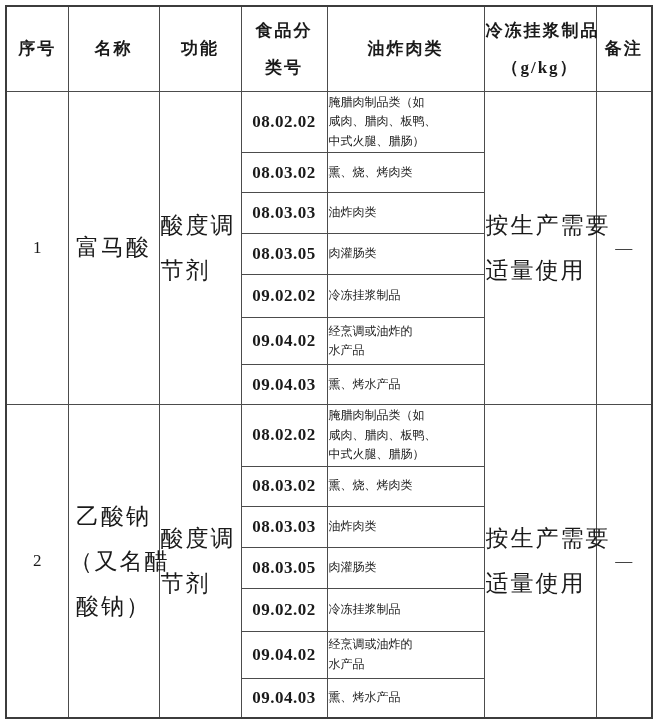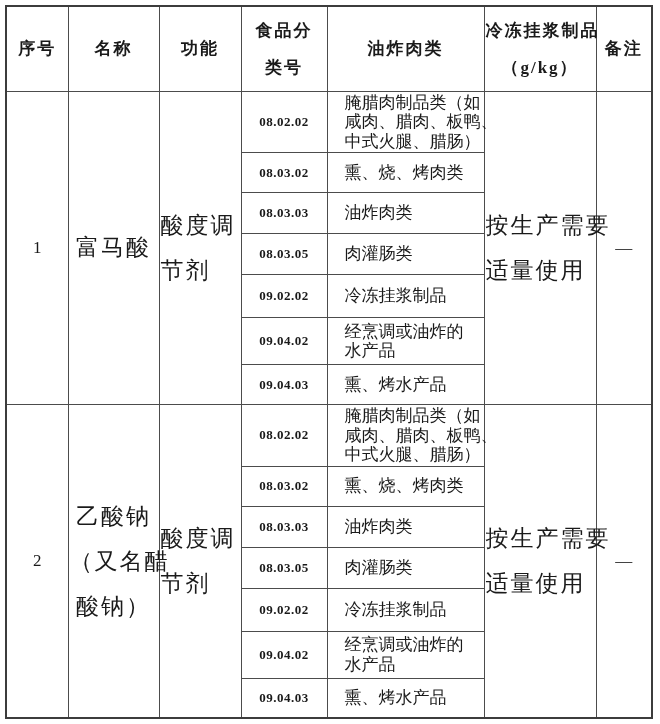--- a/index.html
+++ b/index.html
@@ -55,32 +55,31 @@
   .mu-cell    { padding-left: 8px; }
   .cn-line {
     font-size: 23px;
     letter-spacing: 2px;
     line-height: 45px;
     white-space: nowrap;
   }
   .code-cell {
     text-align: center;
     font-weight: bold;
-    font-size: 13px;
+    font-size: 17px;
     letter-spacing: 0.5px;
     font-family: "Liberation Serif", "DejaVu Serif", serif;
     margin-left: 40px;
   }
   .food-cell { padding: 2px 2px 2px 9px; }
   .food-line {
-    font-size: 17px;
+    font-size: 12px;
     line-height: 19.5px;
     letter-spacing: 0px;
     white-space: nowrap;
-    margin-left: 16px;
   }
   .remark-cell {
     text-align: center;
     font-size: 17px;
     padding-right: 10px;
   }
 </style>
 </head>
 <body>
 

